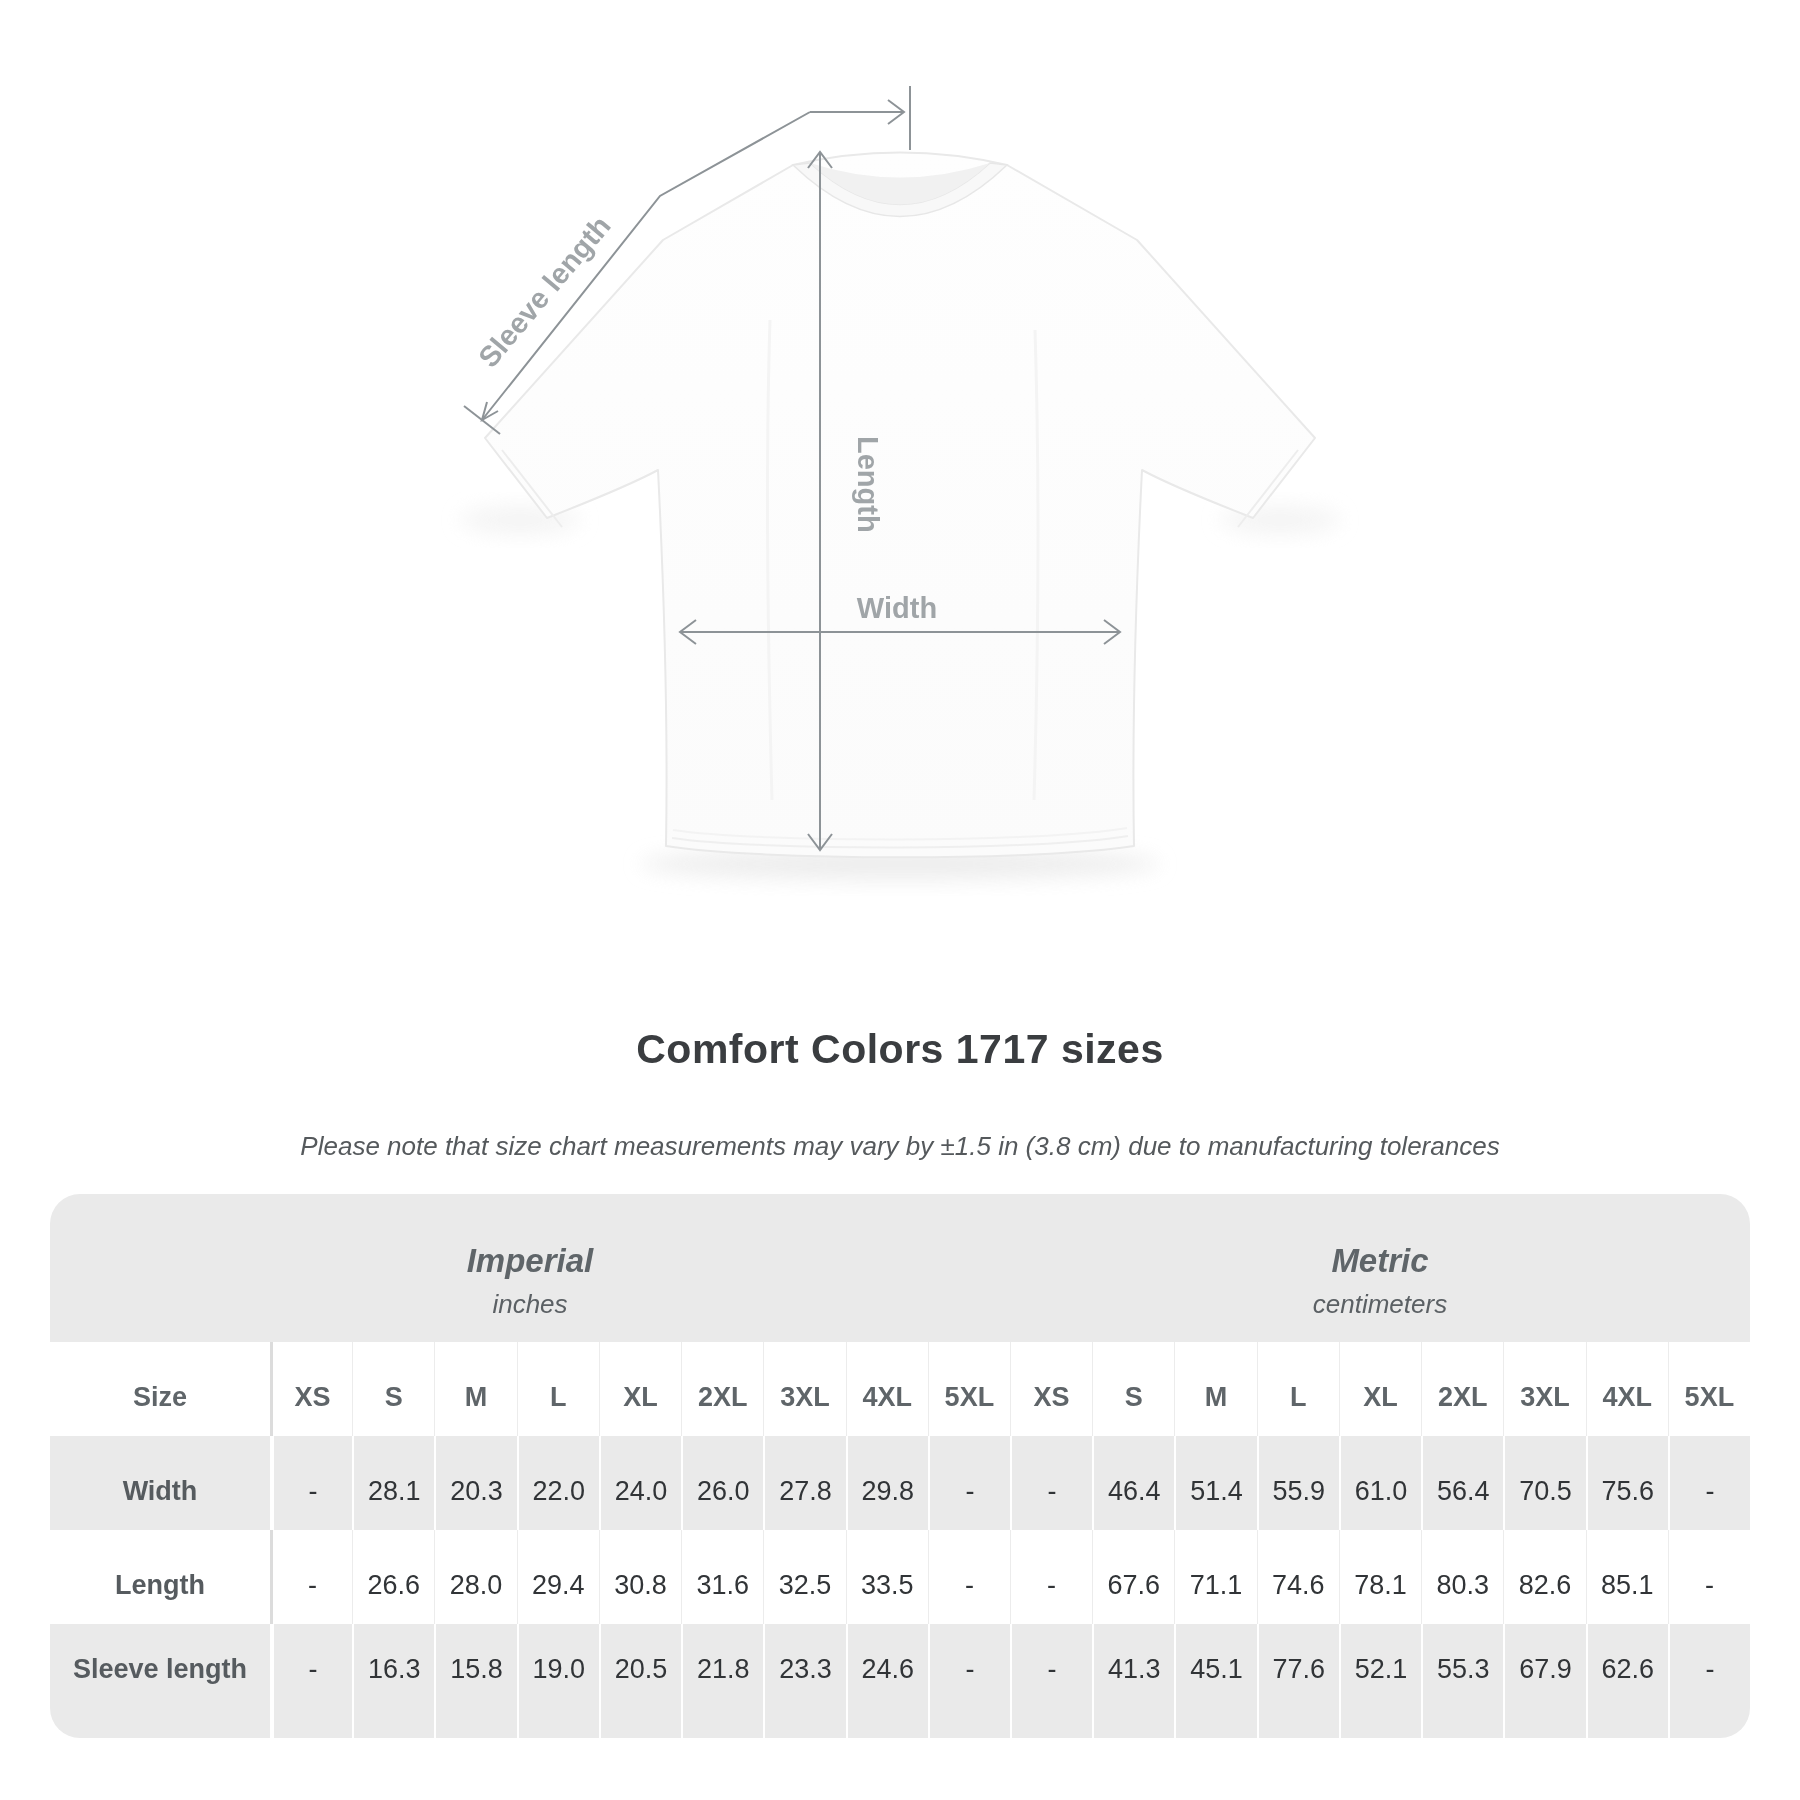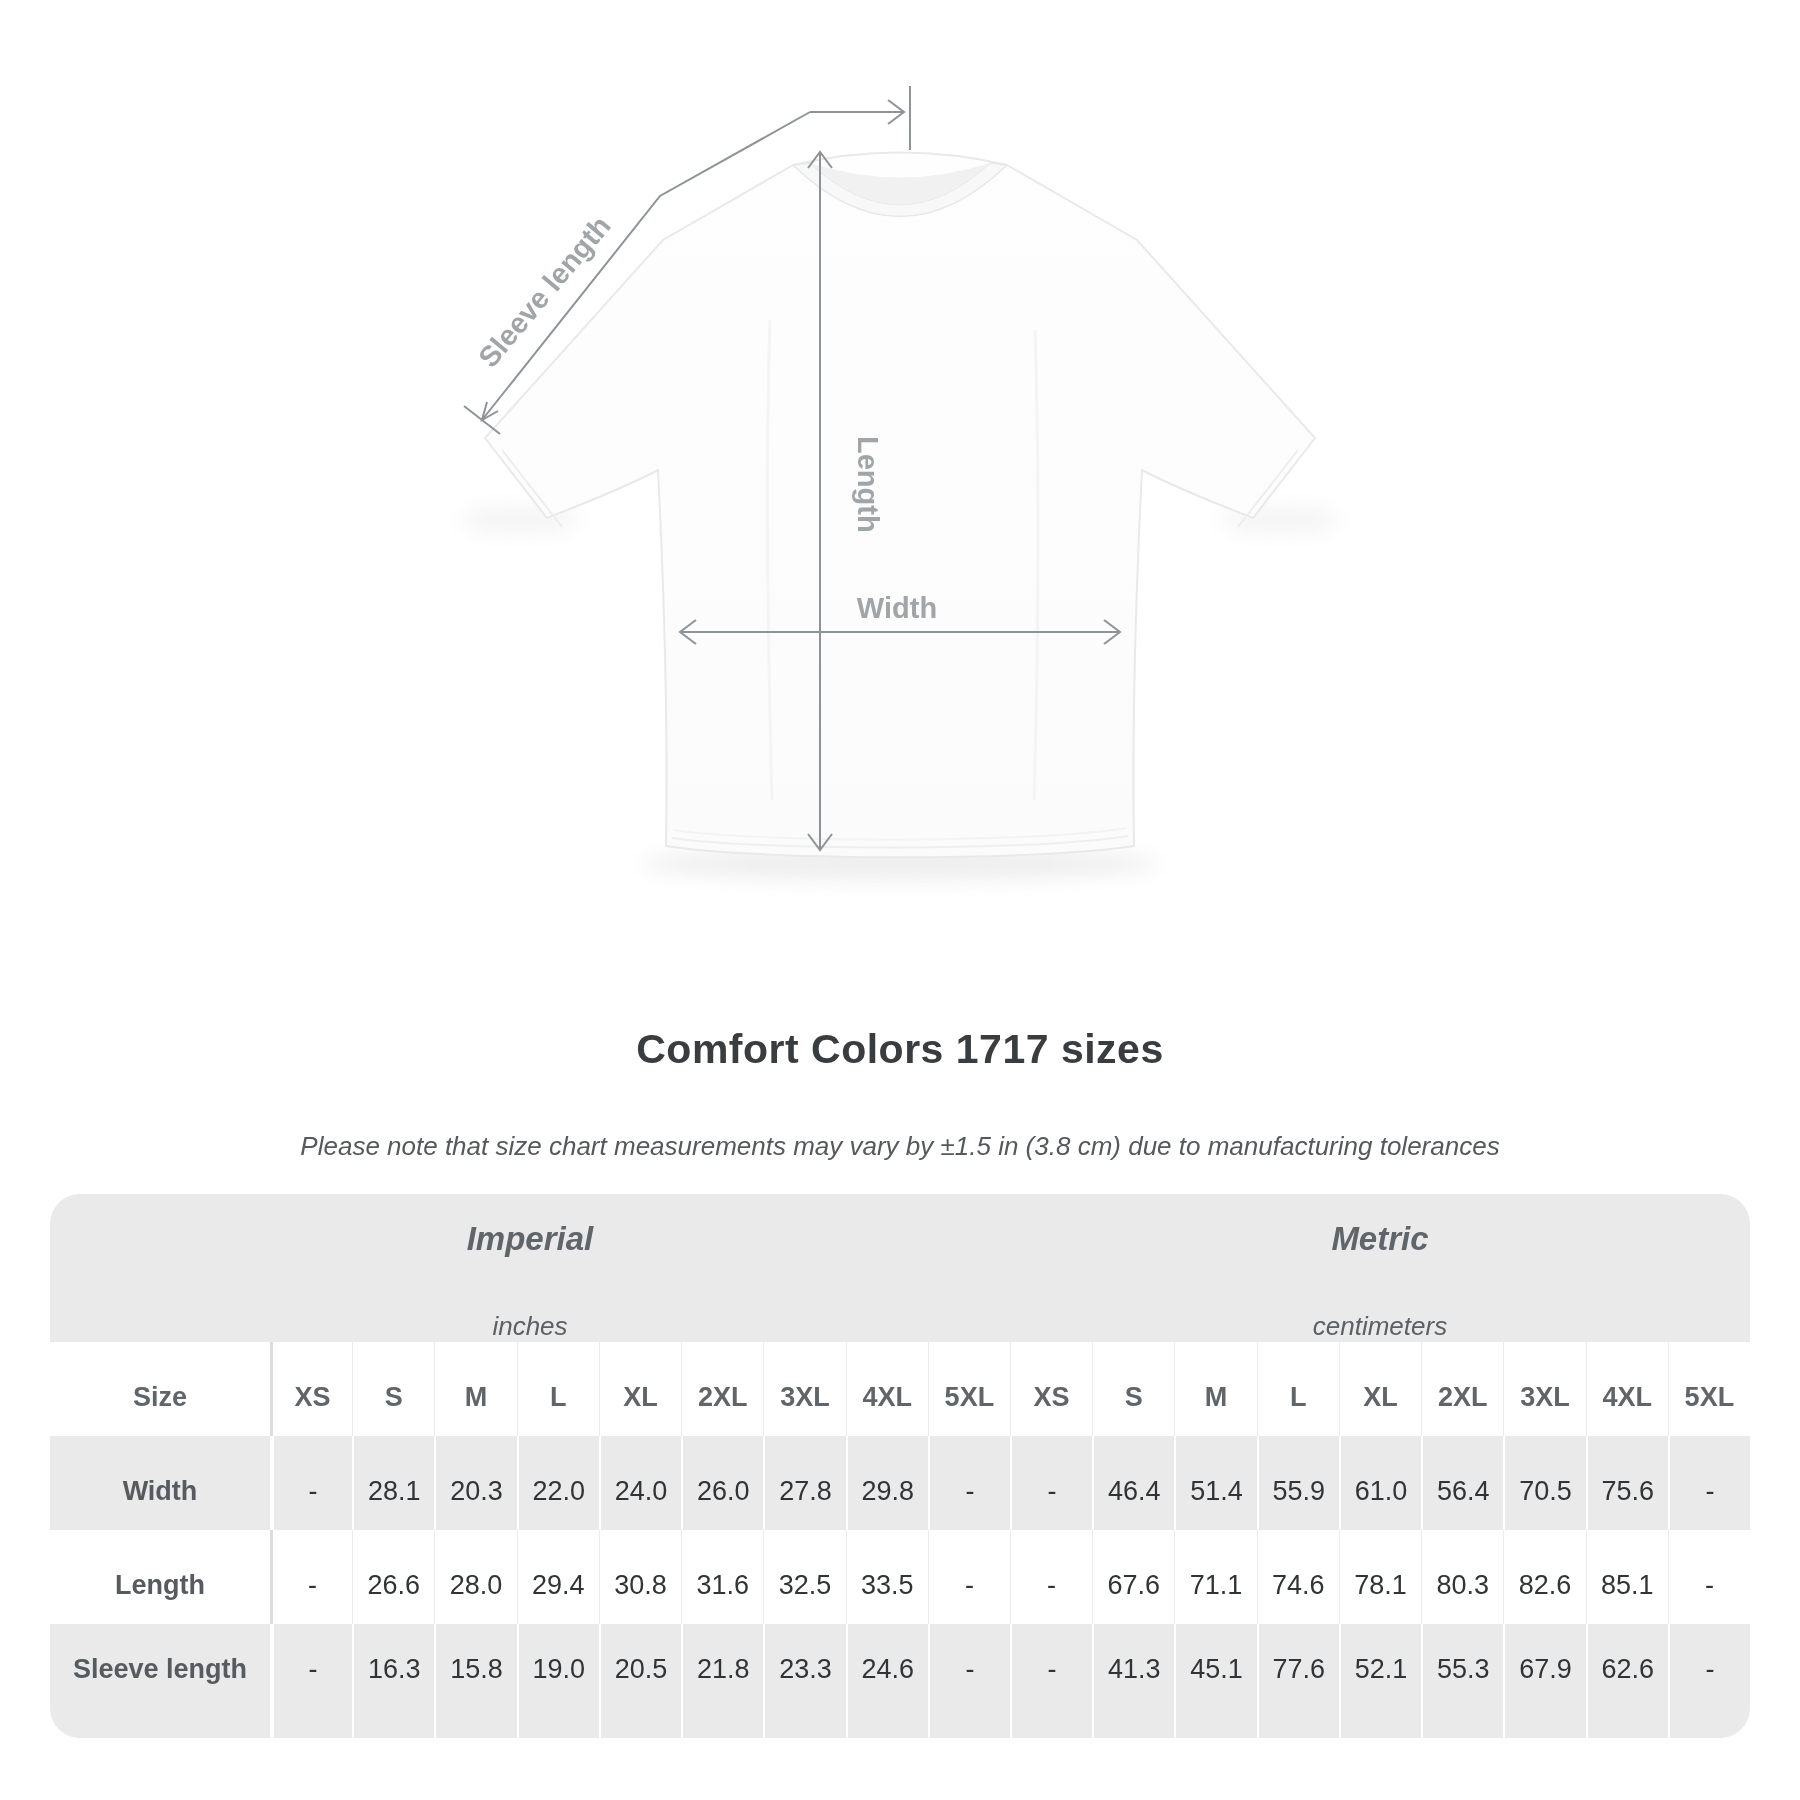--- a/index.html
+++ b/index.html
@@ -23,21 +23,21 @@
     display:grid;
     grid-template-columns:220px repeat(18,1fr);
     border-radius:30px;overflow:hidden;
     background:#fff;
   }
   .cell{display:flex;justify-content:center;align-items:flex-start;box-sizing:border-box;}
   .h148{height:148px;padding-top:30px;}
   .h110{height:94px;padding-top:40px;}
   .h114{height:114px;padding-top:30px;}
 
-  .u-cell{background:#eaeaea;flex-direction:column;align-items:center;gap:9px;padding-top:26px;justify-content:space-between;}
+  .u-cell{background:#eaeaea;flex-direction:column;align-items:center;gap:9px;padding-top:26px;}
   .unit-label{font-size:33px;font-weight:bold;font-style:italic;color:#5f6569;}
   .unit-sub{font-size:26px;font-style:italic;color:#5b6064;}
 
   .h-cell{background:#fff;font-size:27px;font-weight:bold;color:#5f6569;}
   .g-cell{background:#eaeaea;}
   .w-cell{background:#fff;}
   .row-label{font-size:27px;font-weight:bold;color:#565b5f;}
   .val{font-size:27px;color:#313437;}
 
   

